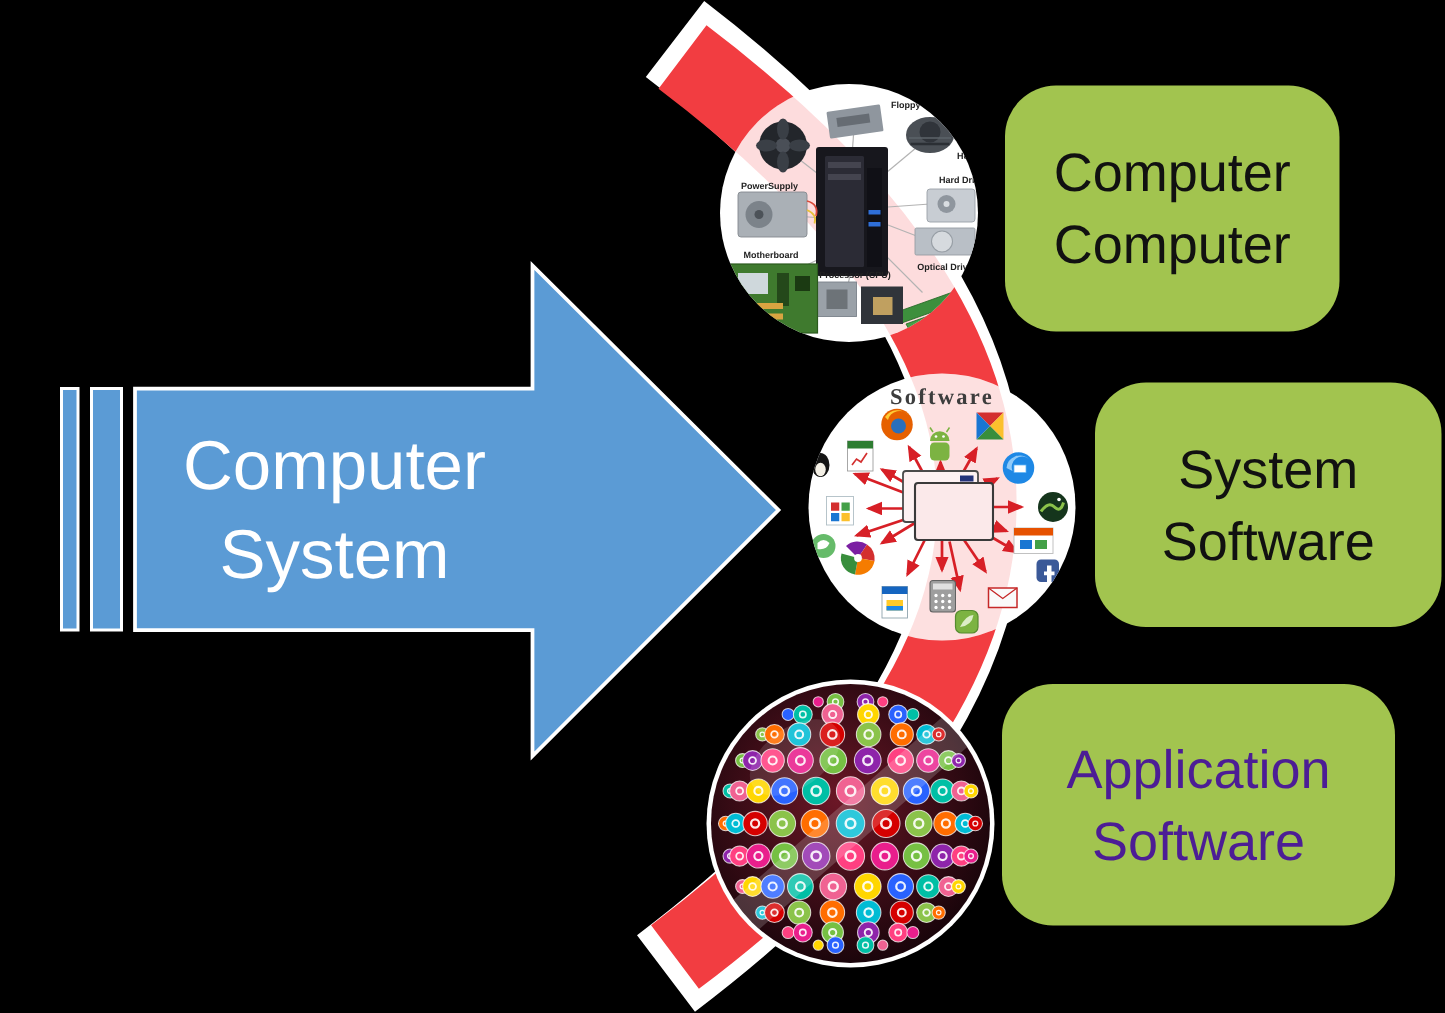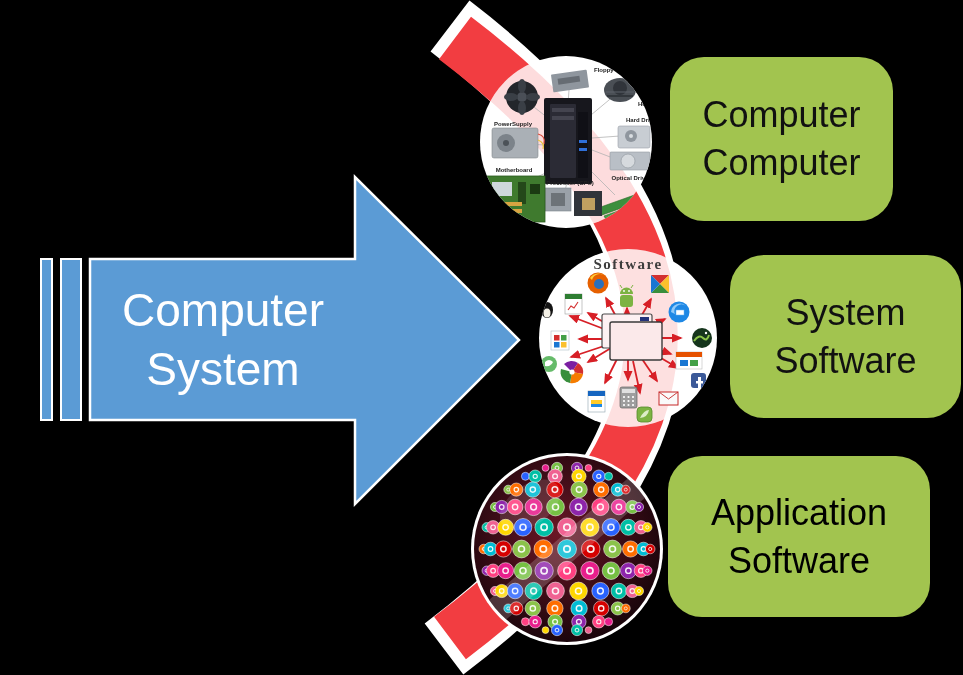--- a/index.html
+++ b/index.html
@@ -473,18 +473,18 @@
   </div>
 
   <div class="gbox" style="left: 670px; top: 57px; width: 223px; height: 164px; background: rgb(162, 196, 79); color: rgb(17, 17, 17);">
     <div>Computer</div>
     <div>Computer</div>
   </div>
   <div class="gbox" style="left: 730px; top: 255px; width: 231px; height: 163px; background: rgb(162, 196, 79); color: rgb(17, 17, 17);">
     <div>System</div>
     <div>Software</div>
   </div>
-  <div class="gbox" style="left: 668px; top: 456px; width: 262px; height: 161px; background: rgb(162, 196, 79); color: #000000;">
+  <div class="gbox" style="left: 668px; top: 456px; width: 262px; height: 161px; background: rgb(162, 196, 79); color: #4c1d95;">
     <div>Application</div>
     <div>Software</div>
   </div>
 
 </div>
 
 </body></html>

